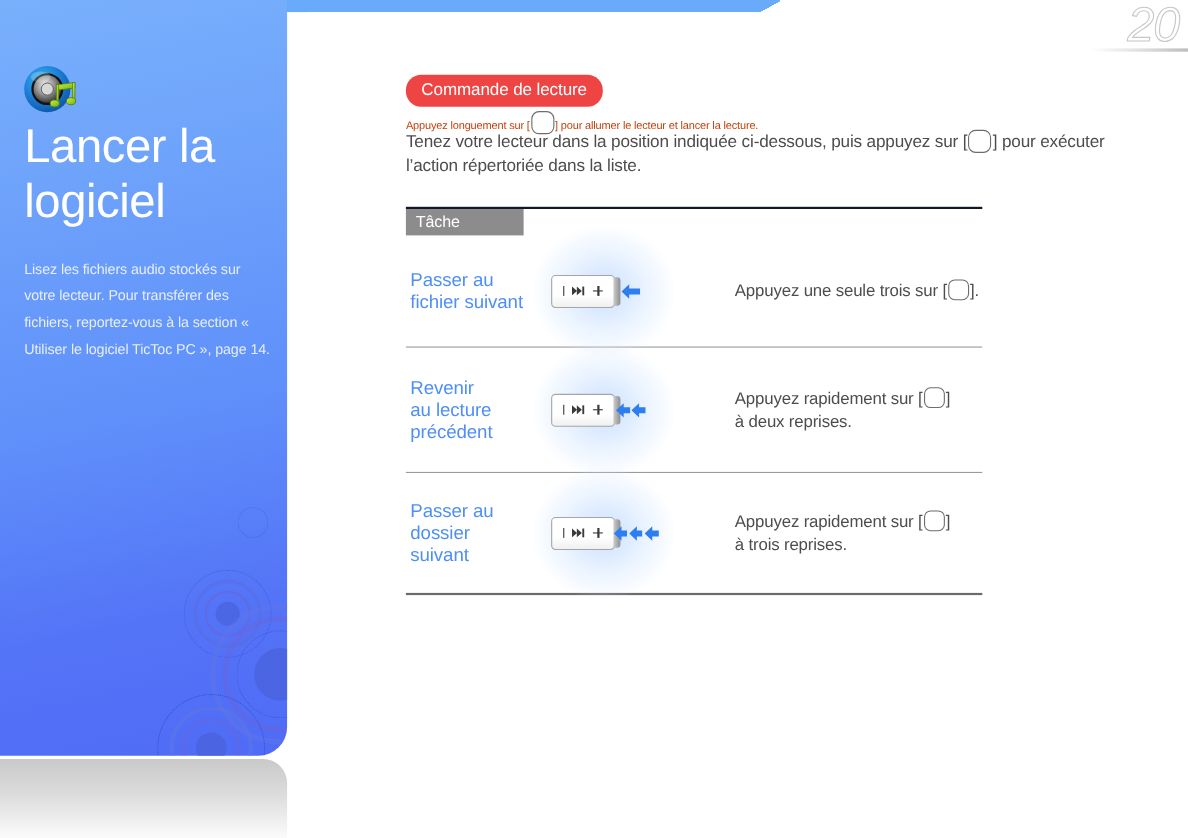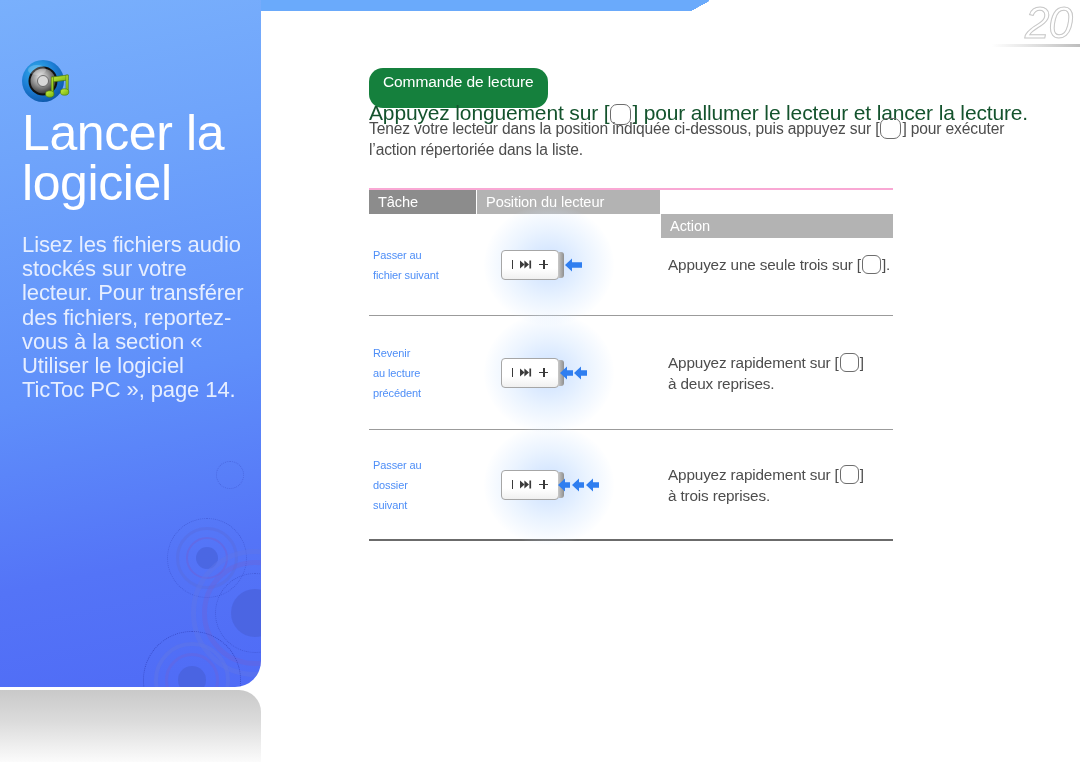--- a/index.html
+++ b/index.html
@@ -63,33 +63,33 @@
     width: 60px;
     height: 52px;
   }
 
   .panel-title {
     position: absolute;
     left: 22px;
     top: 108px;
     width: 230px;
     color: #ffffff;
-    font-size: 50px;
+    font-size: 43px;
     line-height: 50px;
     font-weight: 300;
     letter-spacing: -0.4px;
   }
 
   .panel-desc {
     position: absolute;
     left: 22px;
     top: 233px;
     width: 226px;
     color: #e6eeff;
-    font-size: 22px;
+    font-size: 13px;
     line-height: 24.2px;
     letter-spacing: -0.1px;
   }
 
   
   .deco { position: absolute; }
   .deco .ring {
     position: absolute;
     border-radius: 50%;
     left: 50%; top: 50%;
@@ -132,35 +132,35 @@
   
   .main {
     position: absolute;
     left: 369px;
     top: 0;
     width: 640px;
   }
 
   .badge {
     display: inline-block;
-    background: #15803d;
+    background: #ef4444;
     color: #ffffff;
     font-size: 15.5px;
-    padding: 5px 14px 17px 14px;
+    padding: 5px 14px 6px 14px;
     border-radius: 14px;
     letter-spacing: -0.1px;
   }
   .badge-wrap { position: absolute; left: 0; top: 68px; }
 
   .intro1 {
     position: absolute;
     left: 0;
     top: 101px;
-    font-size: 21px;
-    color: #14532d;
+    font-size: 10px;
+    color: #c2410c;
     letter-spacing: -0.15px;
     white-space: nowrap;
     text-align: right;
   }
   .intro2 {
     position: absolute;
     left: 0;
     top: 118px;
     width: 640px;
     font-size: 15.6px;
@@ -190,22 +190,21 @@
   
   .tbl {
     position: absolute;
     left: 0;
     top: 188px;
     width: 524px;
   }
   .tbl-head {
     display: flex;
     height: 24px;
-    border-top: 2px solid #f9a8d4;
-    align-items: center;
+    border-top: 2px solid #0f172a;
   }
   .th {
     color: #ffffff;
     font-size: 14.6px;
     line-height: 24px;
     padding-left: 9px;
     box-sizing: border-box;
     letter-spacing: -0.1px;
   }
   .th-1 { width: 107px; background: #8c8c8c; }
@@ -218,21 +217,21 @@
     border-bottom: 1px solid #9b9b9b;
     position: relative;
     box-sizing: border-box;
   }
   .row-last { border-bottom: 2px solid #6b6b6b; }
 
   .cell-task {
     width: 107px;
     padding-left: 4px;
     color: #4e8ef7;
-    font-size: 11px;
+    font-size: 17px;
     line-height: 20px;
     box-sizing: border-box;
     letter-spacing: -0.1px;
   }
   .cell-pos {
     width: 184px;
     display: flex;
     align-items: center;
     justify-content: flex-start;
     padding-left: 25px;
@@ -415,21 +414,20 @@
   </div>
 
   <div class="intro2">
     <span>Tenez votre lecteur dans la position indiquée ci-dessous, puis appuyez sur [</span><span class="btn-glyph"></span><span>] pour exécuter l’action répertoriée dans la liste.</span>
   </div>
 
   <div class="tbl">
 
     <div class="tbl-head">
       <div class="th th-1">Tâche</div>
-      <div class="th th-2">Position du lecteur</div>
       <div class="th th-3">Action</div>
     </div>
 
     <div class="row" style="height:102px;">
       <div class="cell-task">
         <div>Passer au</div>
         <div>fichier suivant</div>
       </div>
       <div class="cell-pos">
         <div class="glow"></div>

